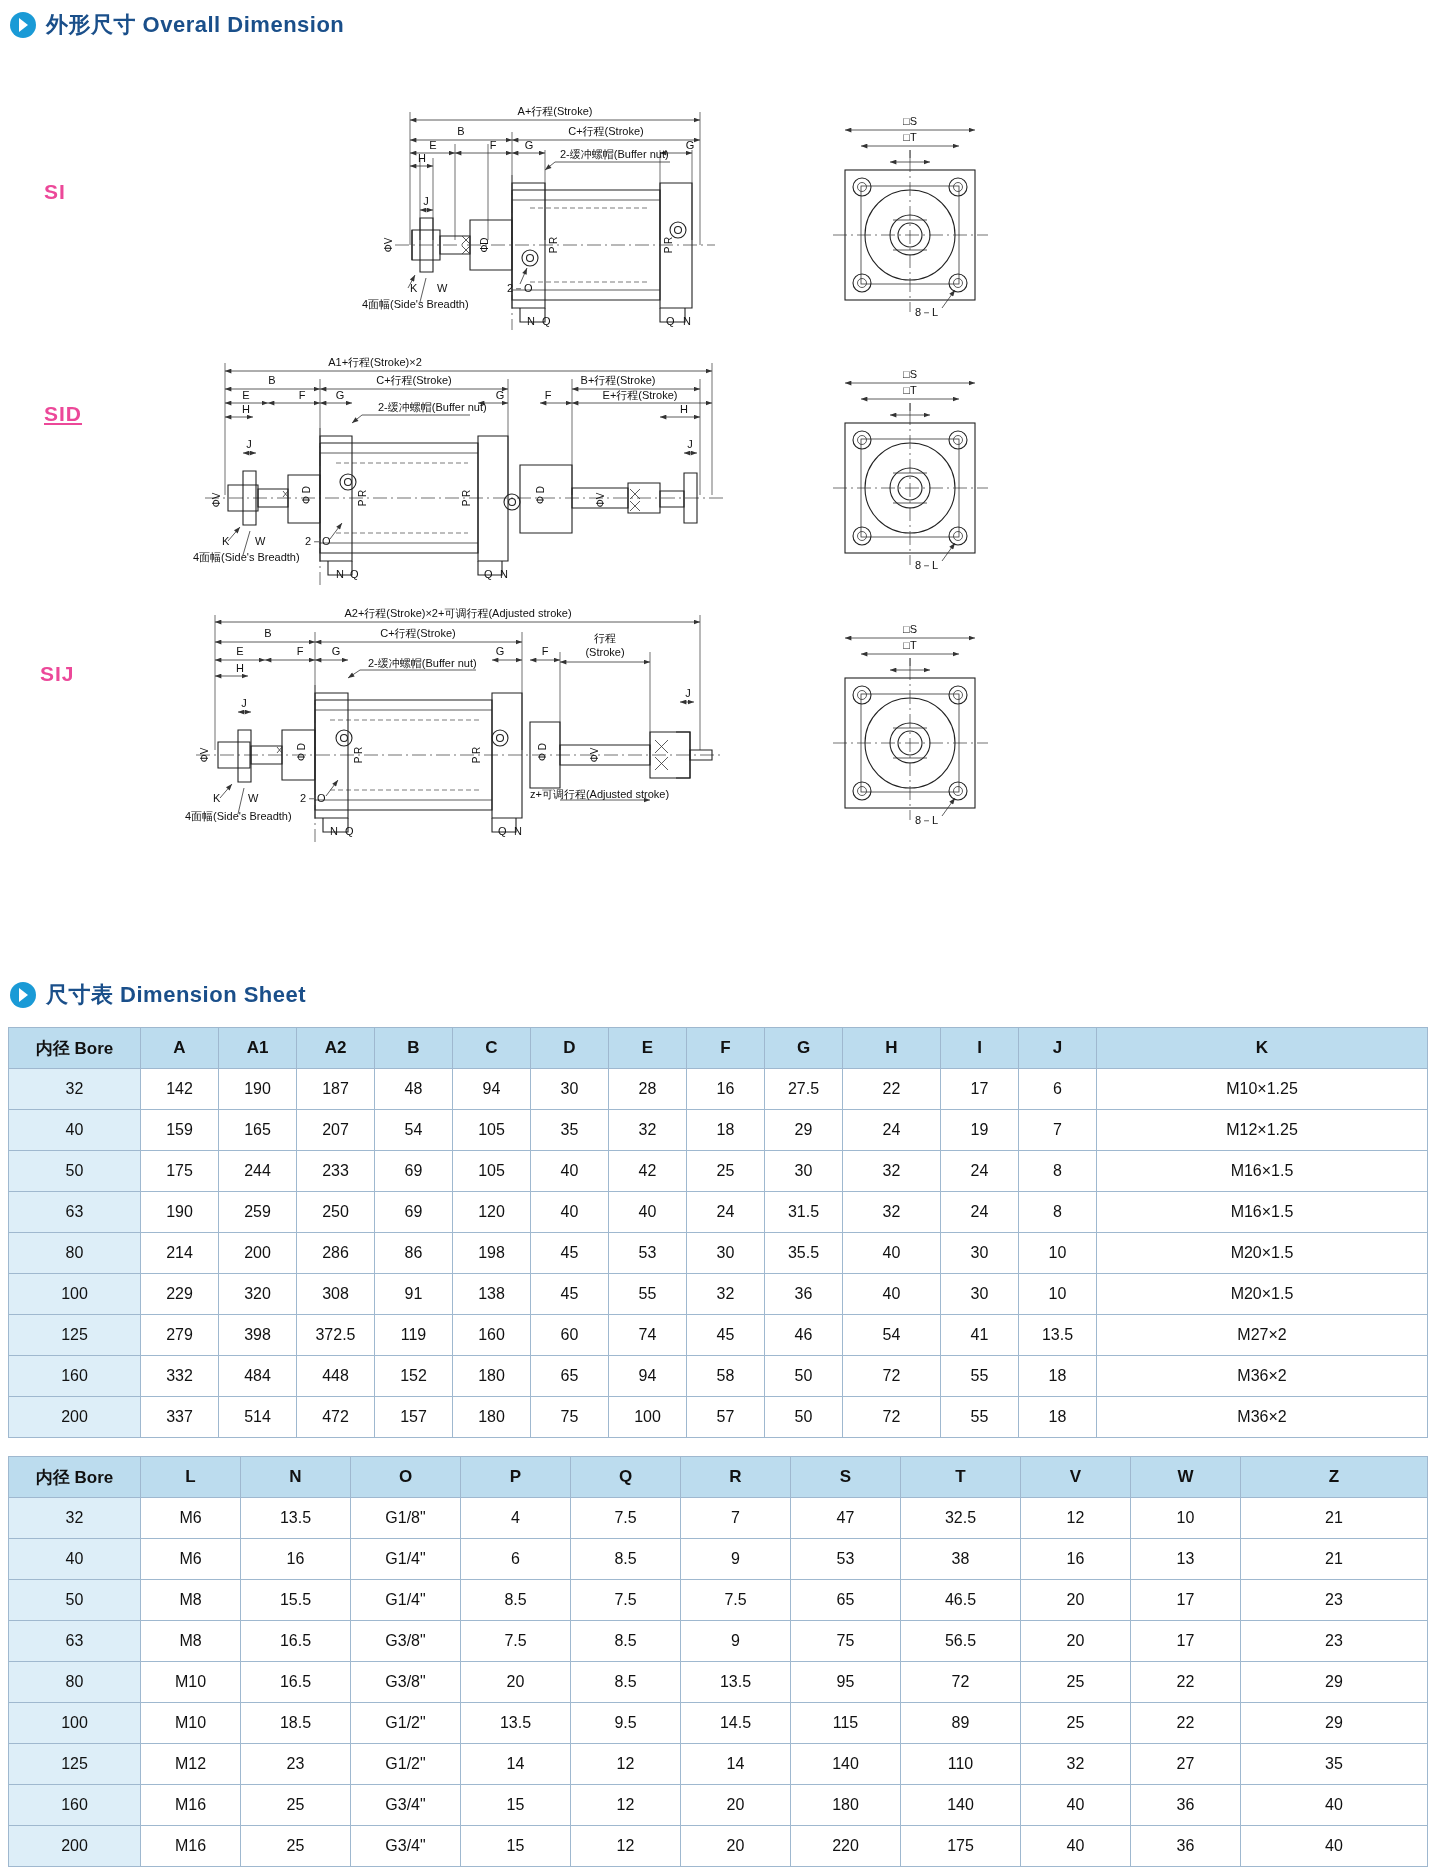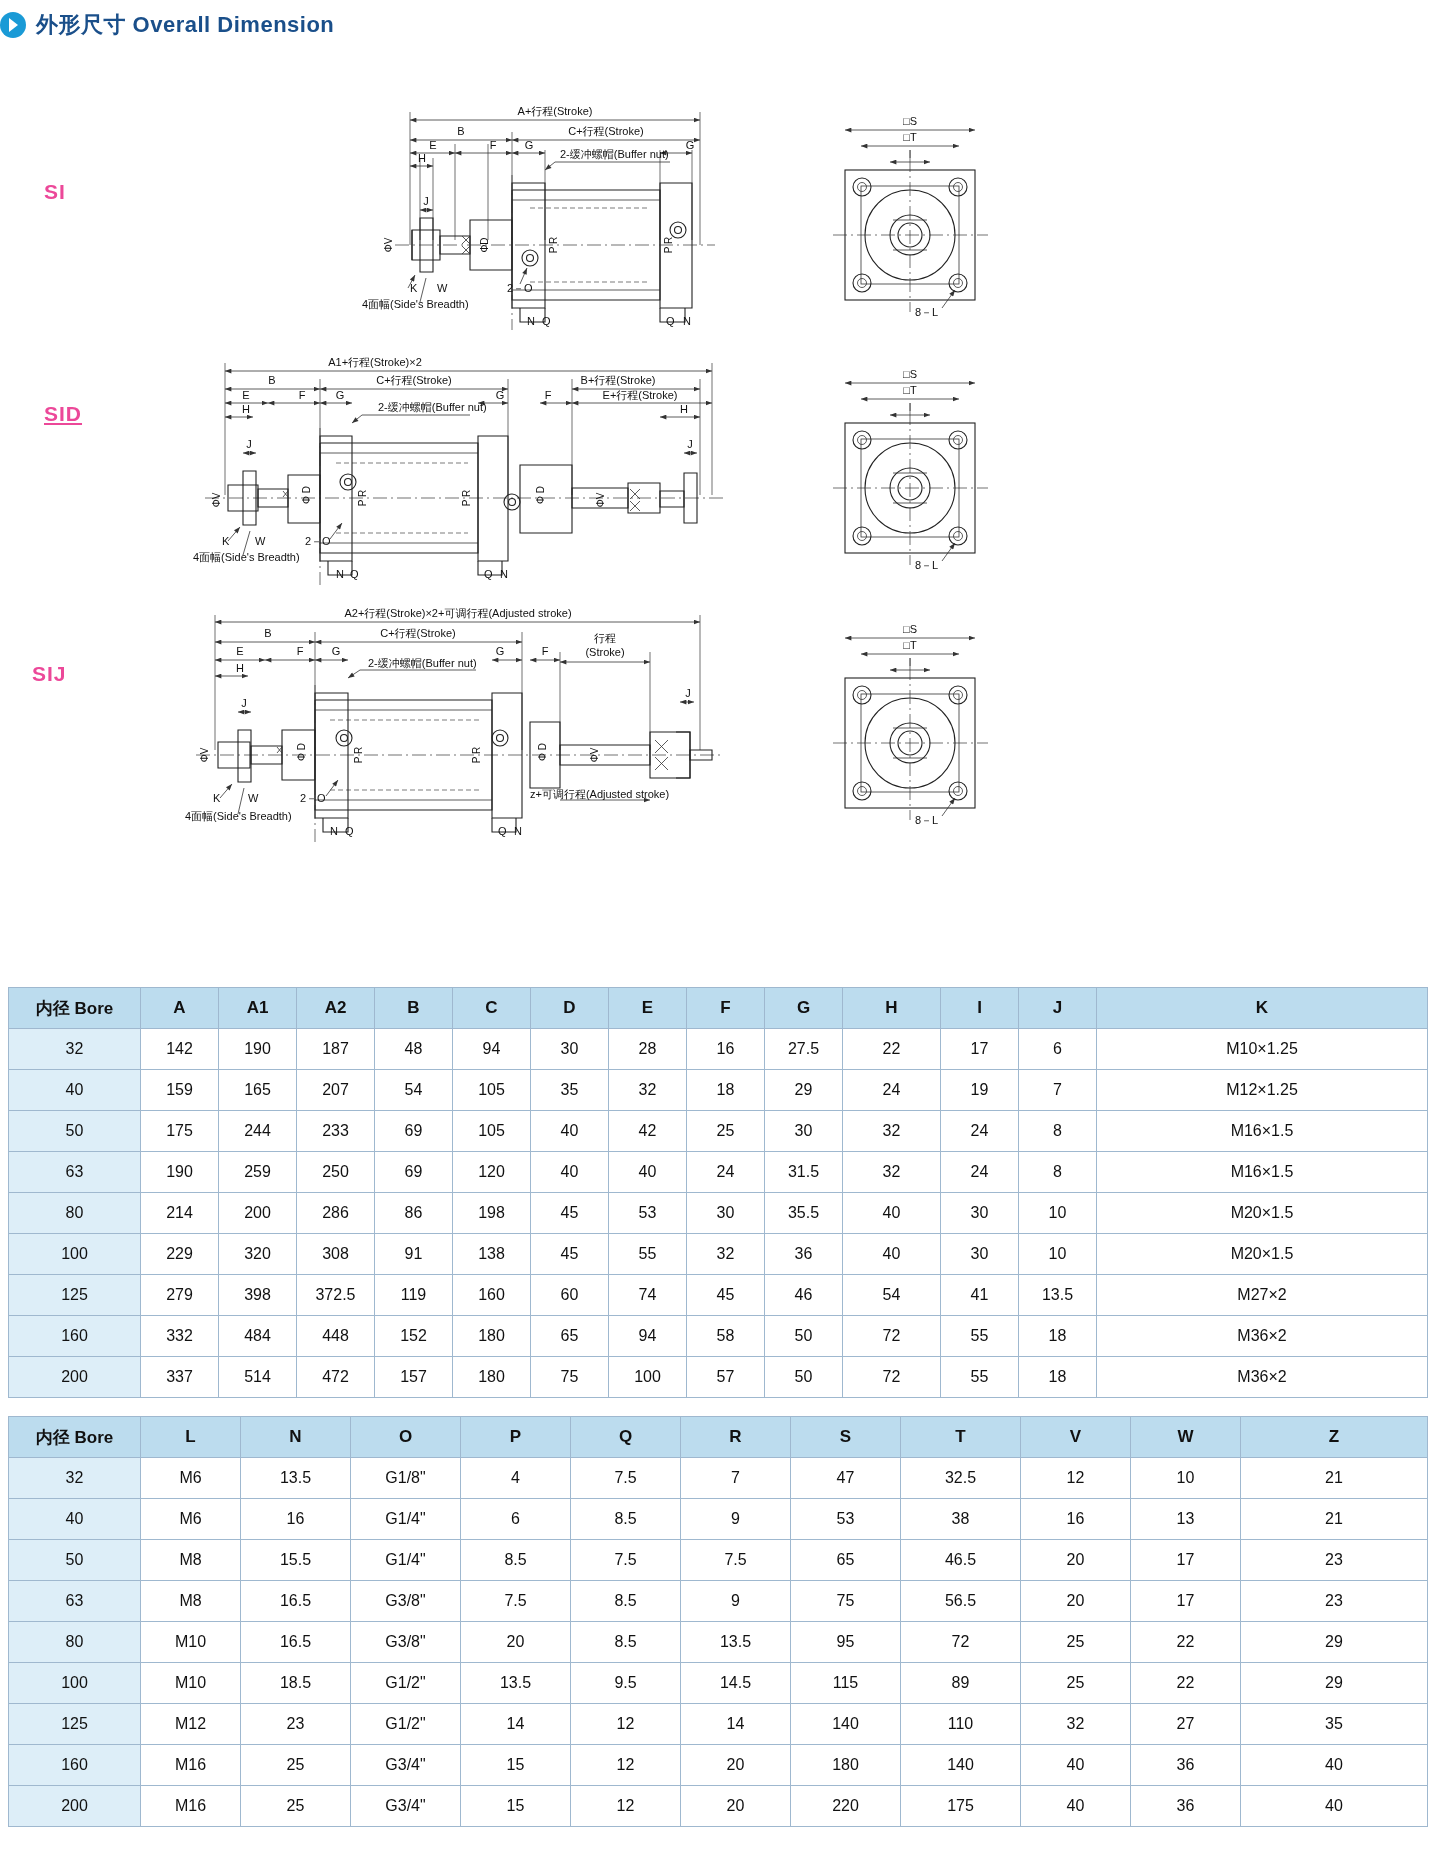--- a/index.html
+++ b/index.html
@@ -19,20 +19,21 @@
     position: relative;
     padding: 0;
     box-sizing: border-box;
   }
 
   
   .section-head {
     display: flex;
     align-items: center;
     gap: 10px;
+    padding-left: 10px;
     margin-top: 10px;
   }
   .bullet-icon {
     width: 26px;
     height: 26px;
     border-radius: 50%;
     background: #1a9ad6;
     position: relative;
     flex: 0 0 auto;
   }
@@ -119,21 +120,21 @@
 
   <div class="section-head">
     <span class="bullet-icon"></span>
     <span class="section-title">外形尺寸 Overall Dimension</span>
   </div>
 
   <div class="drawings">
 
     <div class="row-label" style="left:44px; top:140px;">SI</div>
     <div class="row-label" style="left:44px; top:362px;text-decoration:underline;">SID</div>
-    <div class="row-label" style="left:32px; top:622px;">SIJ</div>
+    <div class="row-label" style="left:40px; top:622px;">SIJ</div>
 
     <svg class="svg-wrap" width="1436" height="930" viewBox="0 0 1436 930">
       <defs>
         <style>
           .ln{stroke:#222;stroke-width:1.1;fill:none;}
           .thin{stroke:#333;stroke-width:0.8;fill:none;}
           .ext{stroke:#333;stroke-width:0.7;fill:none;}
           .cl{stroke:#333;stroke-width:0.7;fill:none;stroke-dasharray:14 4 2 4;}
           .hid{stroke:#444;stroke-width:0.7;fill:none;stroke-dasharray:5 3;}
           .tx{font-family:"Liberation Sans",sans-serif;font-size:11px;fill:#111;}
@@ -483,20 +484,24 @@
         <path class="thin" marker-end="url(#ar)" marker-start="url(#arS)" d="M861,104 L959,104"></path>
         <text class="tx" x="910" y="99" text-anchor="middle">□T</text>
         <path class="thin" marker-end="url(#ar)" marker-start="url(#arS)" d="M890,120 L930,120"></path>
         <text class="tx" x="910" y="116" text-anchor="middle">I</text>
         <path class="thin" d="M955,248 L942,266" marker-start="url(#arS)"></path>
         <text class="tx" x="915" y="274">8－L</text>
       </g>
     </svg>
   </div>
 
+  <div class="section-head">
+    <span class="bullet-icon"></span>
+    <span class="section-title">尺寸表 Dimension Sheet</span>
+  </div>
 
   <div class="table-wrap">
     <table class="dim">
       <colgroup>
         <col style="width:132px">
           <col style="width:78px">
           <col style="width:78px">
           <col style="width:78px">
         <col style="width:78px">
           <col style="width:78px">

